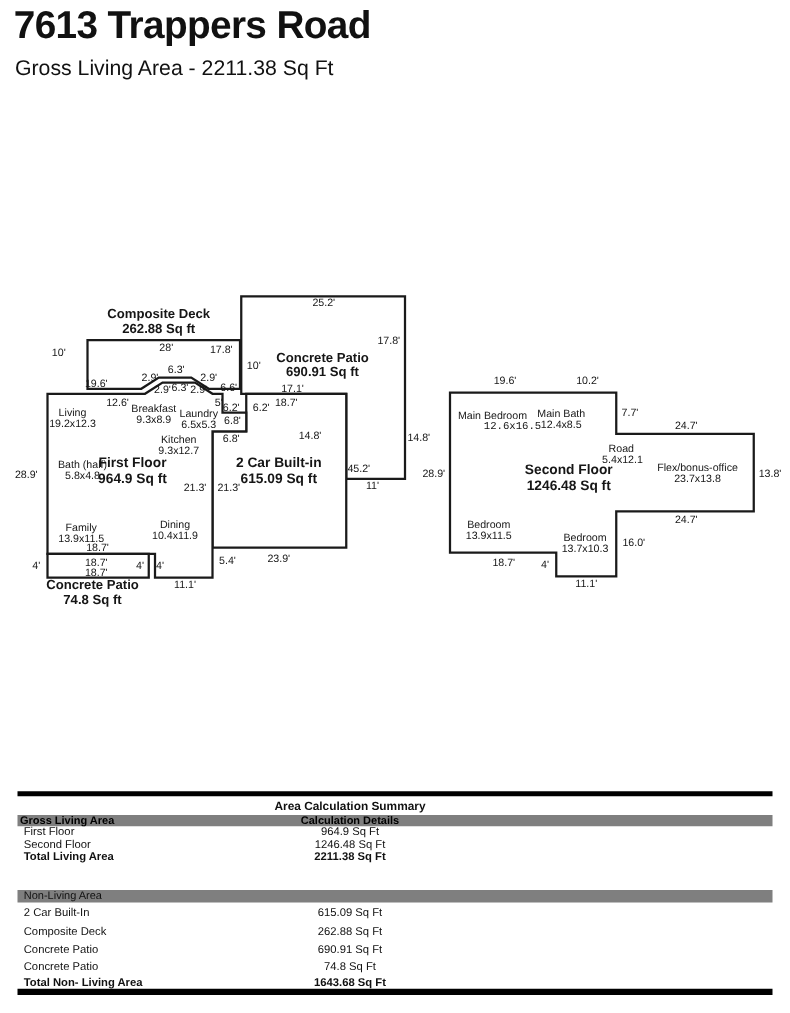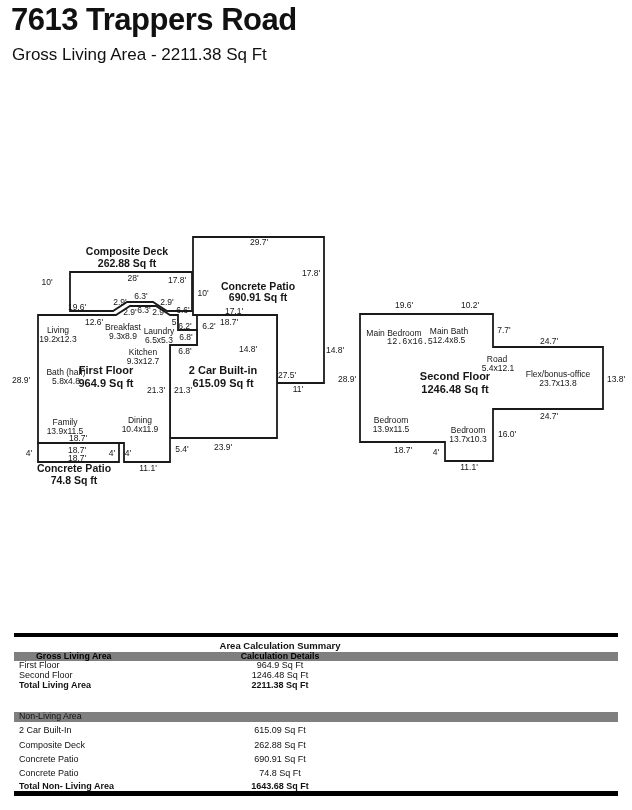--- a/index.html
+++ b/index.html
@@ -16,21 +16,21 @@
               white-space:nowrap;color:#161616;}
   .pl-bold{font-weight:bold;}
   .twrap{position:absolute;left:14px;top:633px;width:604px;height:163px;}
   .tbar{position:absolute;left:0;right:0;background:#000;}
   .tbar.top{top:0;height:4px;}
   .tbar.bot{top:158px;height:4.5px;}
   .ttitle{position:absolute;top:7px;left:266px;transform:translateX(-50%);
           font-size:9.5px;font-weight:bold;white-space:nowrap;}
   .tband{position:absolute;left:0;right:0;top:18.5px;height:9.5px;background:#7f7f7f;
          font-size:8.8px;font-weight:bold;line-height:9.5px;color:#000;}
-  .tband .lbl{position:absolute;left:22px;}
+  .tband .lbl{position:absolute;left:2px;}
   .tband .val{position:absolute;left:266px;transform:translateX(-50%);}
   .trow{position:absolute;left:0;right:0;height:10px;font-size:9px;line-height:10px;}
   .trow .lbl{position:absolute;left:5px;white-space:nowrap;}
   .trow .val{position:absolute;left:266px;transform:translateX(-50%);white-space:nowrap;}
   .trow.total{font-weight:bold;}
   .trow.section{background:#7f7f7f;height:9.5px;font-size:8.8px;line-height:9.5px;font-weight:normal;}
   .watermark{position:absolute;left:1px;top:759px;z-index:6;
              font-family:"Liberation Serif",serif;font-size:31px;font-weight:normal;
              color:#ffffff;-webkit-text-stroke:1.3px #111;letter-spacing:1px;line-height:1;}
 </style>
@@ -96,30 +96,30 @@
       <div class="plan-label" style="left: 77px; top: 450px;">18.7'</div>
       <div class="plan-label" style="left: 77px; top: 458px;">18.7'</div>
       <div class="plan-label" style="left: 29px; top: 453px;">4'</div>
       <div class="plan-label" style="left: 112px; top: 453px;">4'</div>
       <div class="plan-label" style="left: 128px; top: 453px;">4'</div>
       <div class="plan-label pl-bold" style="font-size: 10.5px; left: 74px; top: 469px;">Concrete Patio</div>
       <div class="plan-label pl-bold" style="font-size: 10.5px; left: 74px; top: 481px;">74.8 Sq ft</div>
       <div class="plan-label" style="left: 148px; top: 468px;">11.1'</div>
       <div class="plan-label" style="left: 182px; top: 449px;">5.4'</div>
       <div class="plan-label" style="left: 223px; top: 447px;">23.9'</div>
-      <div class="plan-label" style="left: 259px; top: 242px;">29.7'</div>
+      <div class="plan-label" style="left: 259px; top: 242px;">25.2'</div>
       <div class="plan-label pl-bold" style="font-size: 10.5px; left: 258px; top: 287px;">Concrete Patio</div>
       <div class="plan-label pl-bold" style="font-size: 10.5px; left: 258px; top: 298px;">690.91 Sq ft</div>
       <div class="plan-label" style="left: 311px; top: 273px;">17.8'</div>
       <div class="plan-label" style="left: 203px; top: 293px;">10'</div>
       <div class="plan-label" style="left: 234px; top: 311px;">17.1'</div>
       <div class="plan-label" style="left: 229px; top: 322px;">18.7'</div>
       <div class="plan-label" style="left: 248px; top: 349px;">14.8'</div>
       <div class="plan-label" style="left: 335px; top: 350px;">14.8'</div>
-      <div class="plan-label" style="left: 287px; top: 375px;">27.5'</div>
+      <div class="plan-label" style="left: 287px; top: 375px;">45.2'</div>
       <div class="plan-label" style="left: 298px; top: 389px;">11'</div>
       <div class="plan-label" style="left: 347px; top: 379px;">28.9'</div>
       <div class="plan-label" style="left: 404px; top: 305px;">19.6'</div>
       <div class="plan-label" style="left: 470px; top: 305px;">10.2'</div>
       <div class="plan-label" style="left: 394px; top: 333px;">Main Bedroom</div>
       <div class="plan-label" style="left: 410px; top: 342px; font-family: Liberation Mono, monospace;">12.6x16.5</div>
       <div class="plan-label" style="left: 449px; top: 331px;">Main Bath</div>
       <div class="plan-label" style="left: 449px; top: 340px;">12.4x8.5</div>
       <div class="plan-label" style="left: 504px; top: 330px;">7.7'</div>
       <div class="plan-label" style="left: 549px; top: 341px;">24.7'</div>

